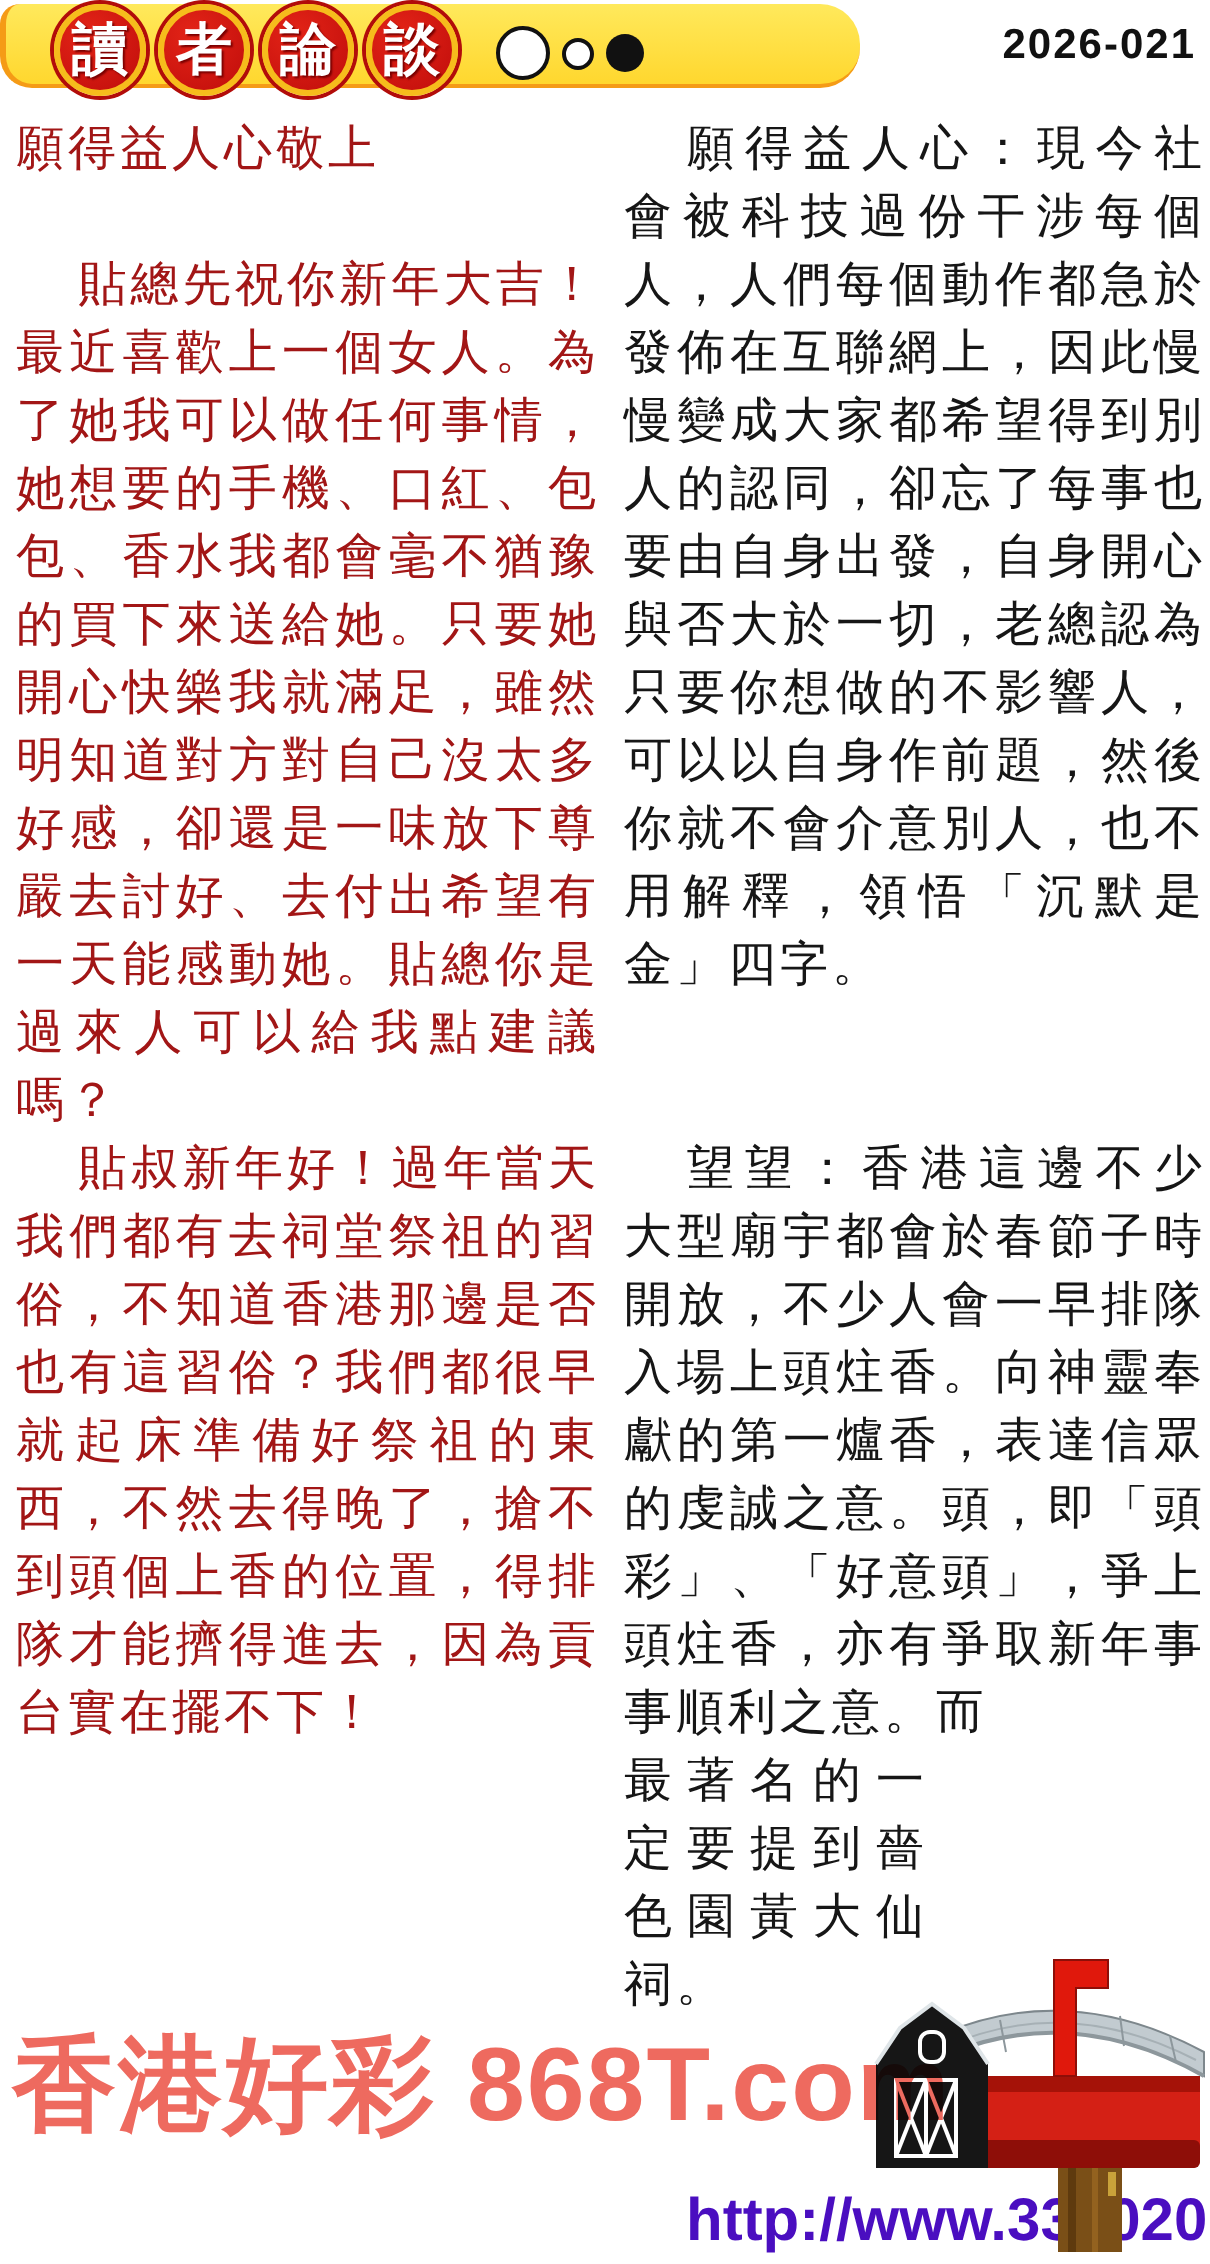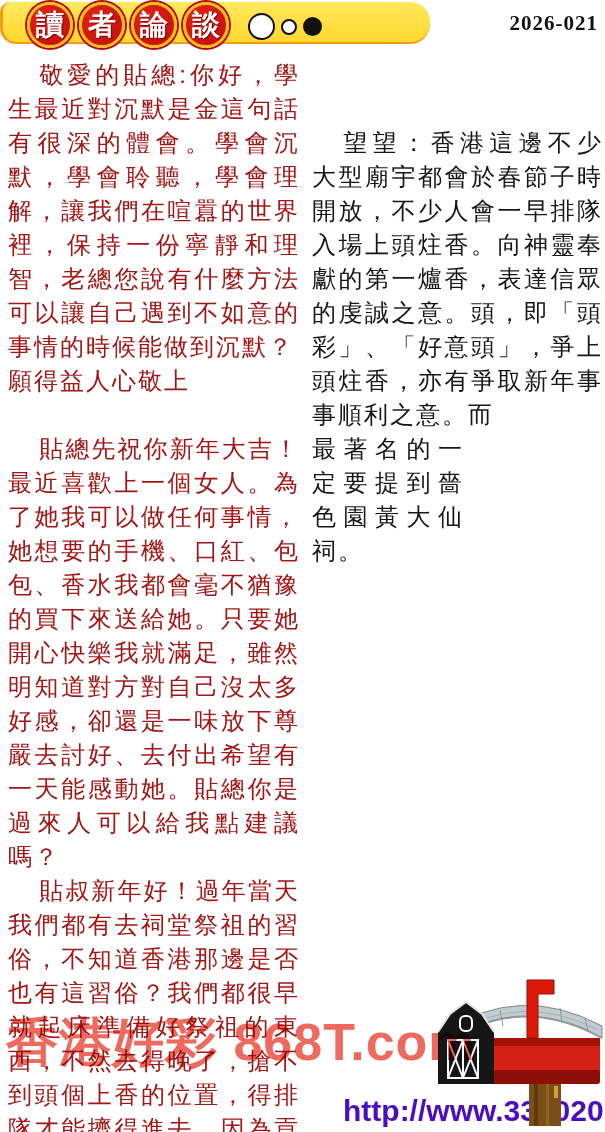--- a/index.html
+++ b/index.html
@@ -24,21 +24,21 @@
     display:flex;align-items:center;justify-content:center;
     color:#ffffff;font-weight:bold;font-size:28px;line-height:1;
     text-shadow:1px 1px 1px #7a0000;box-sizing:border-box;
   }
   .circ{position:absolute;border-radius:50%;box-sizing:border-box;}
   #circ-large{left:248px;top:13px;width:27px;height:27px;background:#fff;border:2px solid #111;}
   #circ-small{left:281px;top:19px;width:16px;height:16px;background:#fff;border:2px solid #111;}
   #circ-filled{left:303px;top:17px;width:19px;height:19px;background:#111;}
   #issue{
     position:absolute;right:7px;top:11px;
-    font-family:Liberation Serif, serif;
+    font-family:Liberation Sans, sans-serif;
     font-size:21px;font-weight:600;color:#111;letter-spacing:1px;
   }
   
   .col{
     position:absolute;top:58px;text-align:justify;text-justify:inter-character;
     word-break:break-all;font-size:24px;line-height:34px;letter-spacing:2px;
     font-weight:500;
   }
   #col-left{left:8px;width:292px;color:#a21616;}
   #col-right{left:312px;width:291px;color:#161616;}
@@ -74,30 +74,30 @@
     <div class="badge">談</div>
   </div>
 
   <div id="circ-large" class="circ"></div>
   <div id="circ-small" class="circ"></div>
   <div id="circ-filled" class="circ"></div>
 
   <div id="issue">2026-021</div>
 
   <div id="col-left" class="col">
-    <p class="para">敬愛的貼總:你好，學生最近對沉默是金這句話有很深的體會。學會沉默，學會聆聽，學會理解，讓我們在喧囂的世界裡，保持一份寧靜和理智，老總您說有什麼方法可以讓自己遇到不如意的事情的時候能做到沉默？</p>
     <p class="sig">願得益人心敬上</p>
 
     <p class="para">貼總先祝你新年大吉！最近喜歡上一個女人。為了她我可以做任何事情，她想要的手機、口紅、包包、香水我都會毫不猶豫的買下來送給她。只要她開心快樂我就滿足，雖然 明知道對方對自己沒太多好感，卻還是一味放下尊嚴去討好、去付出希望有一天能感動她。貼總你是過來人可以給我點建議嗎？</p>
 
     <p class="para">貼叔新年好！過年當天我們都有去祠堂祭祖的習俗，不知道香港那邊是否也有這習俗？我們都很早就起床準備好祭祖的東西，不然去得晚了，搶不到頭個上香的位置，得排隊才能擠得進去，因為貢台實在擺不下！</p>
 
   </div>
 
   <div id="col-right" class="col">
+    <p class="para">願得益人心：現今社會被科技過份干涉每個人，人們每個動作都急於發佈在互聯網上，因此慢慢變成大家都希望得到別人的認同，卻忘了每事也要由自身出發，自身開心與否大於一切，老總認為只要你想做的不影響人，可以以自身作前題，然後你就不會介意別人，也不用解釋，領悟「沉默是金」四字。</p>
     <div class="gap"></div>
     <div class="gap"></div>
     <p class="para">望望：香港這邊不少大型廟宇都會於春節子時開放，不少人會一早排隊入場上頭炷香。向神靈奉獻的第一爐香，表達信眾的虔誠之意。頭，即「頭彩」、「好意頭」，爭上頭炷香，亦有爭取新年事事順利之意。而</p>
     <div id="reply-tail">最著名的一定要提到嗇色園黃大仙祠。</div>
   </div>
 
   <svg id="mailbox" viewBox="0 0 175 152" xmlns="http://www.w3.org/2000/svg">
 
     <rect x="99" y="100" width="32" height="52" fill="#7a4f17"></rect>
     <rect x="104" y="100" width="4" height="52" fill="#5e3a0e"></rect>

